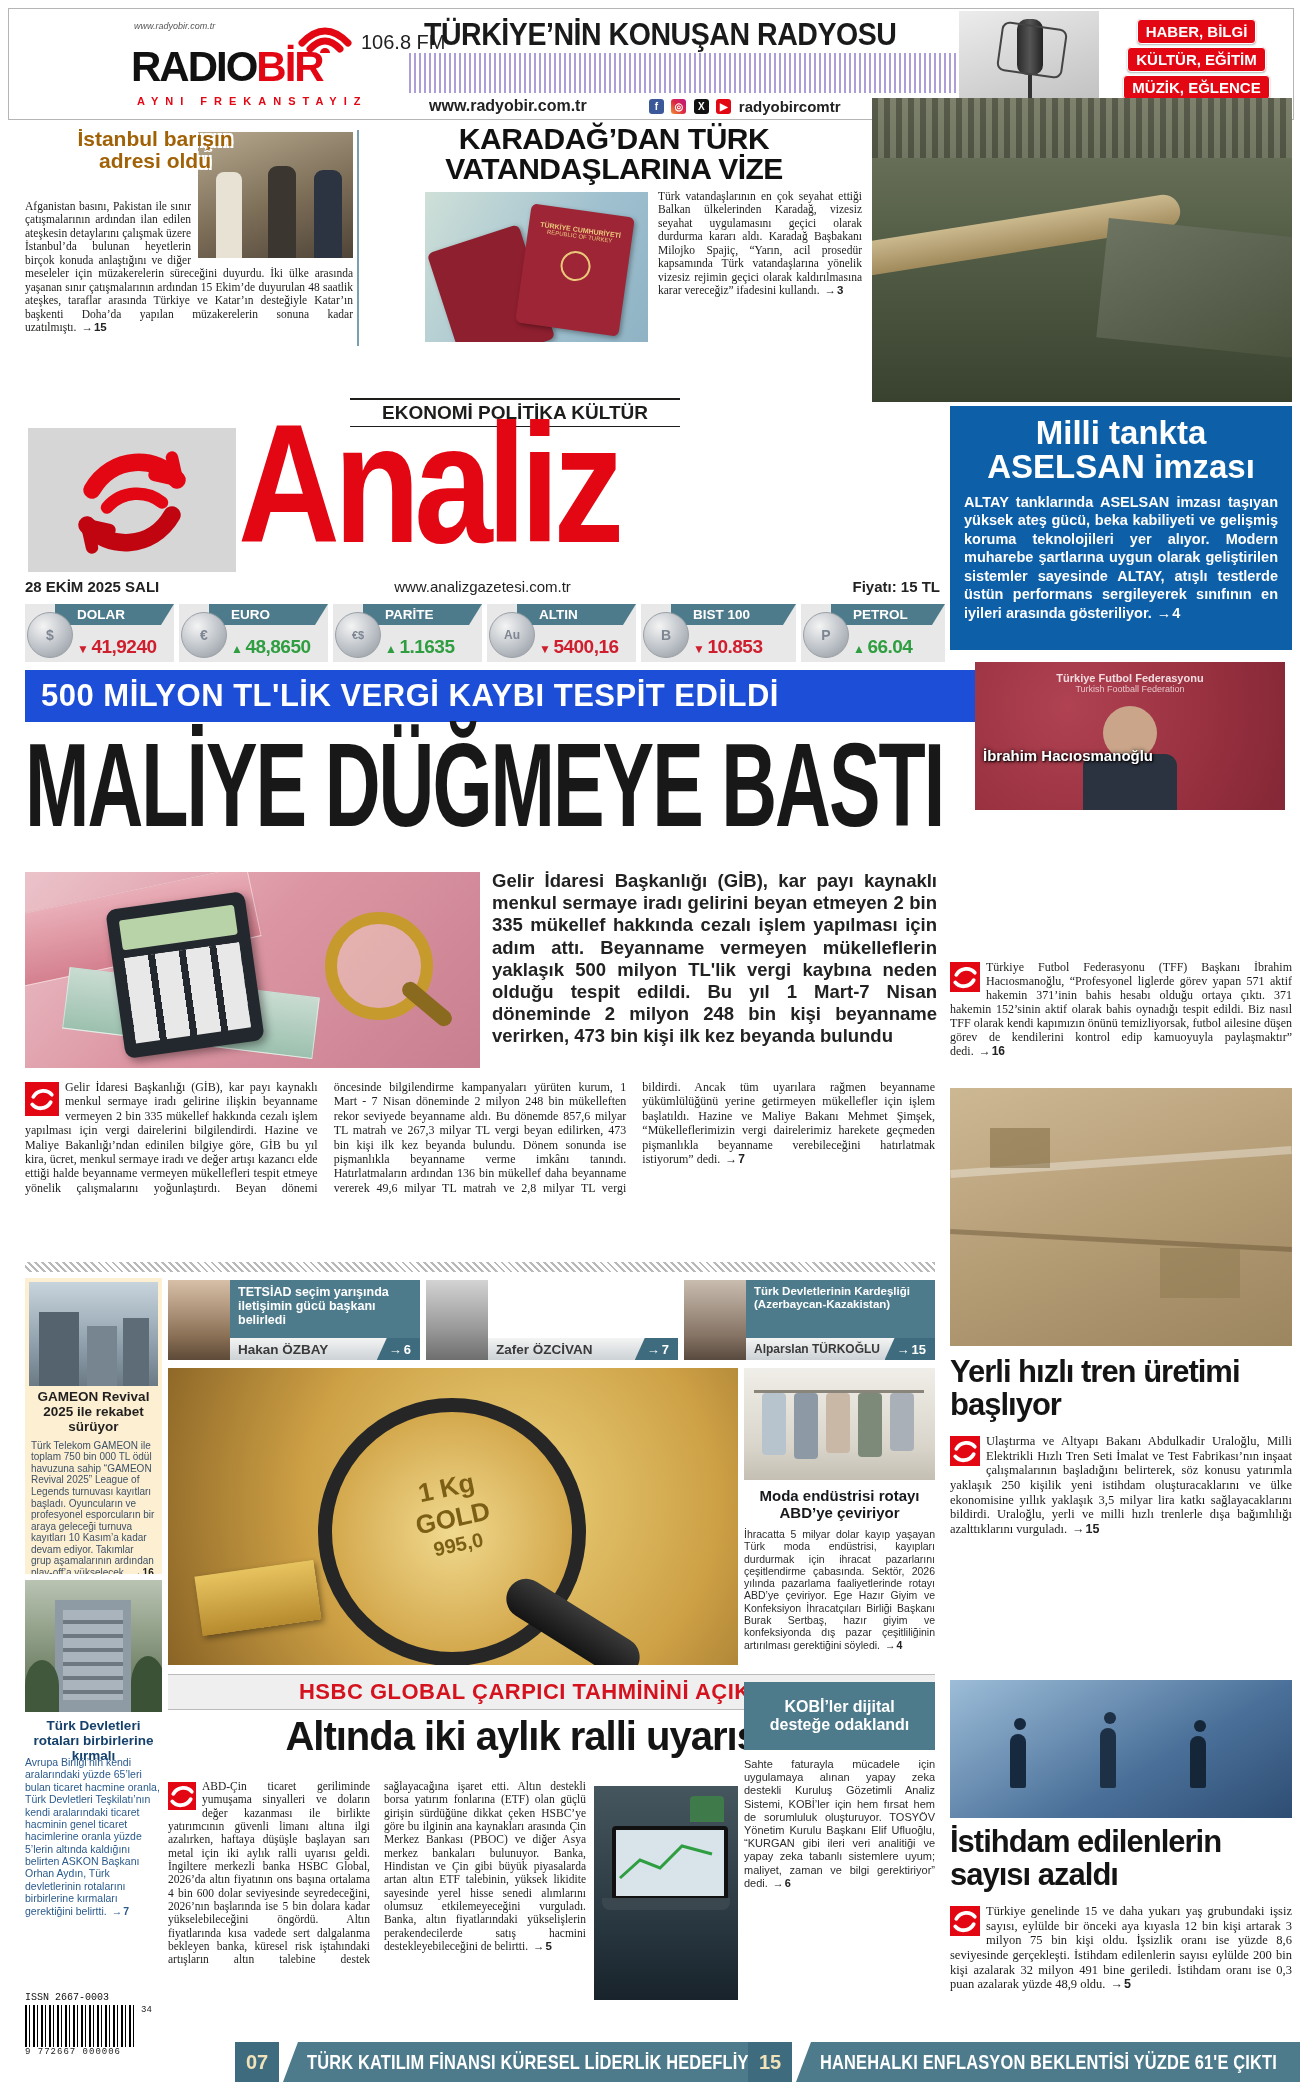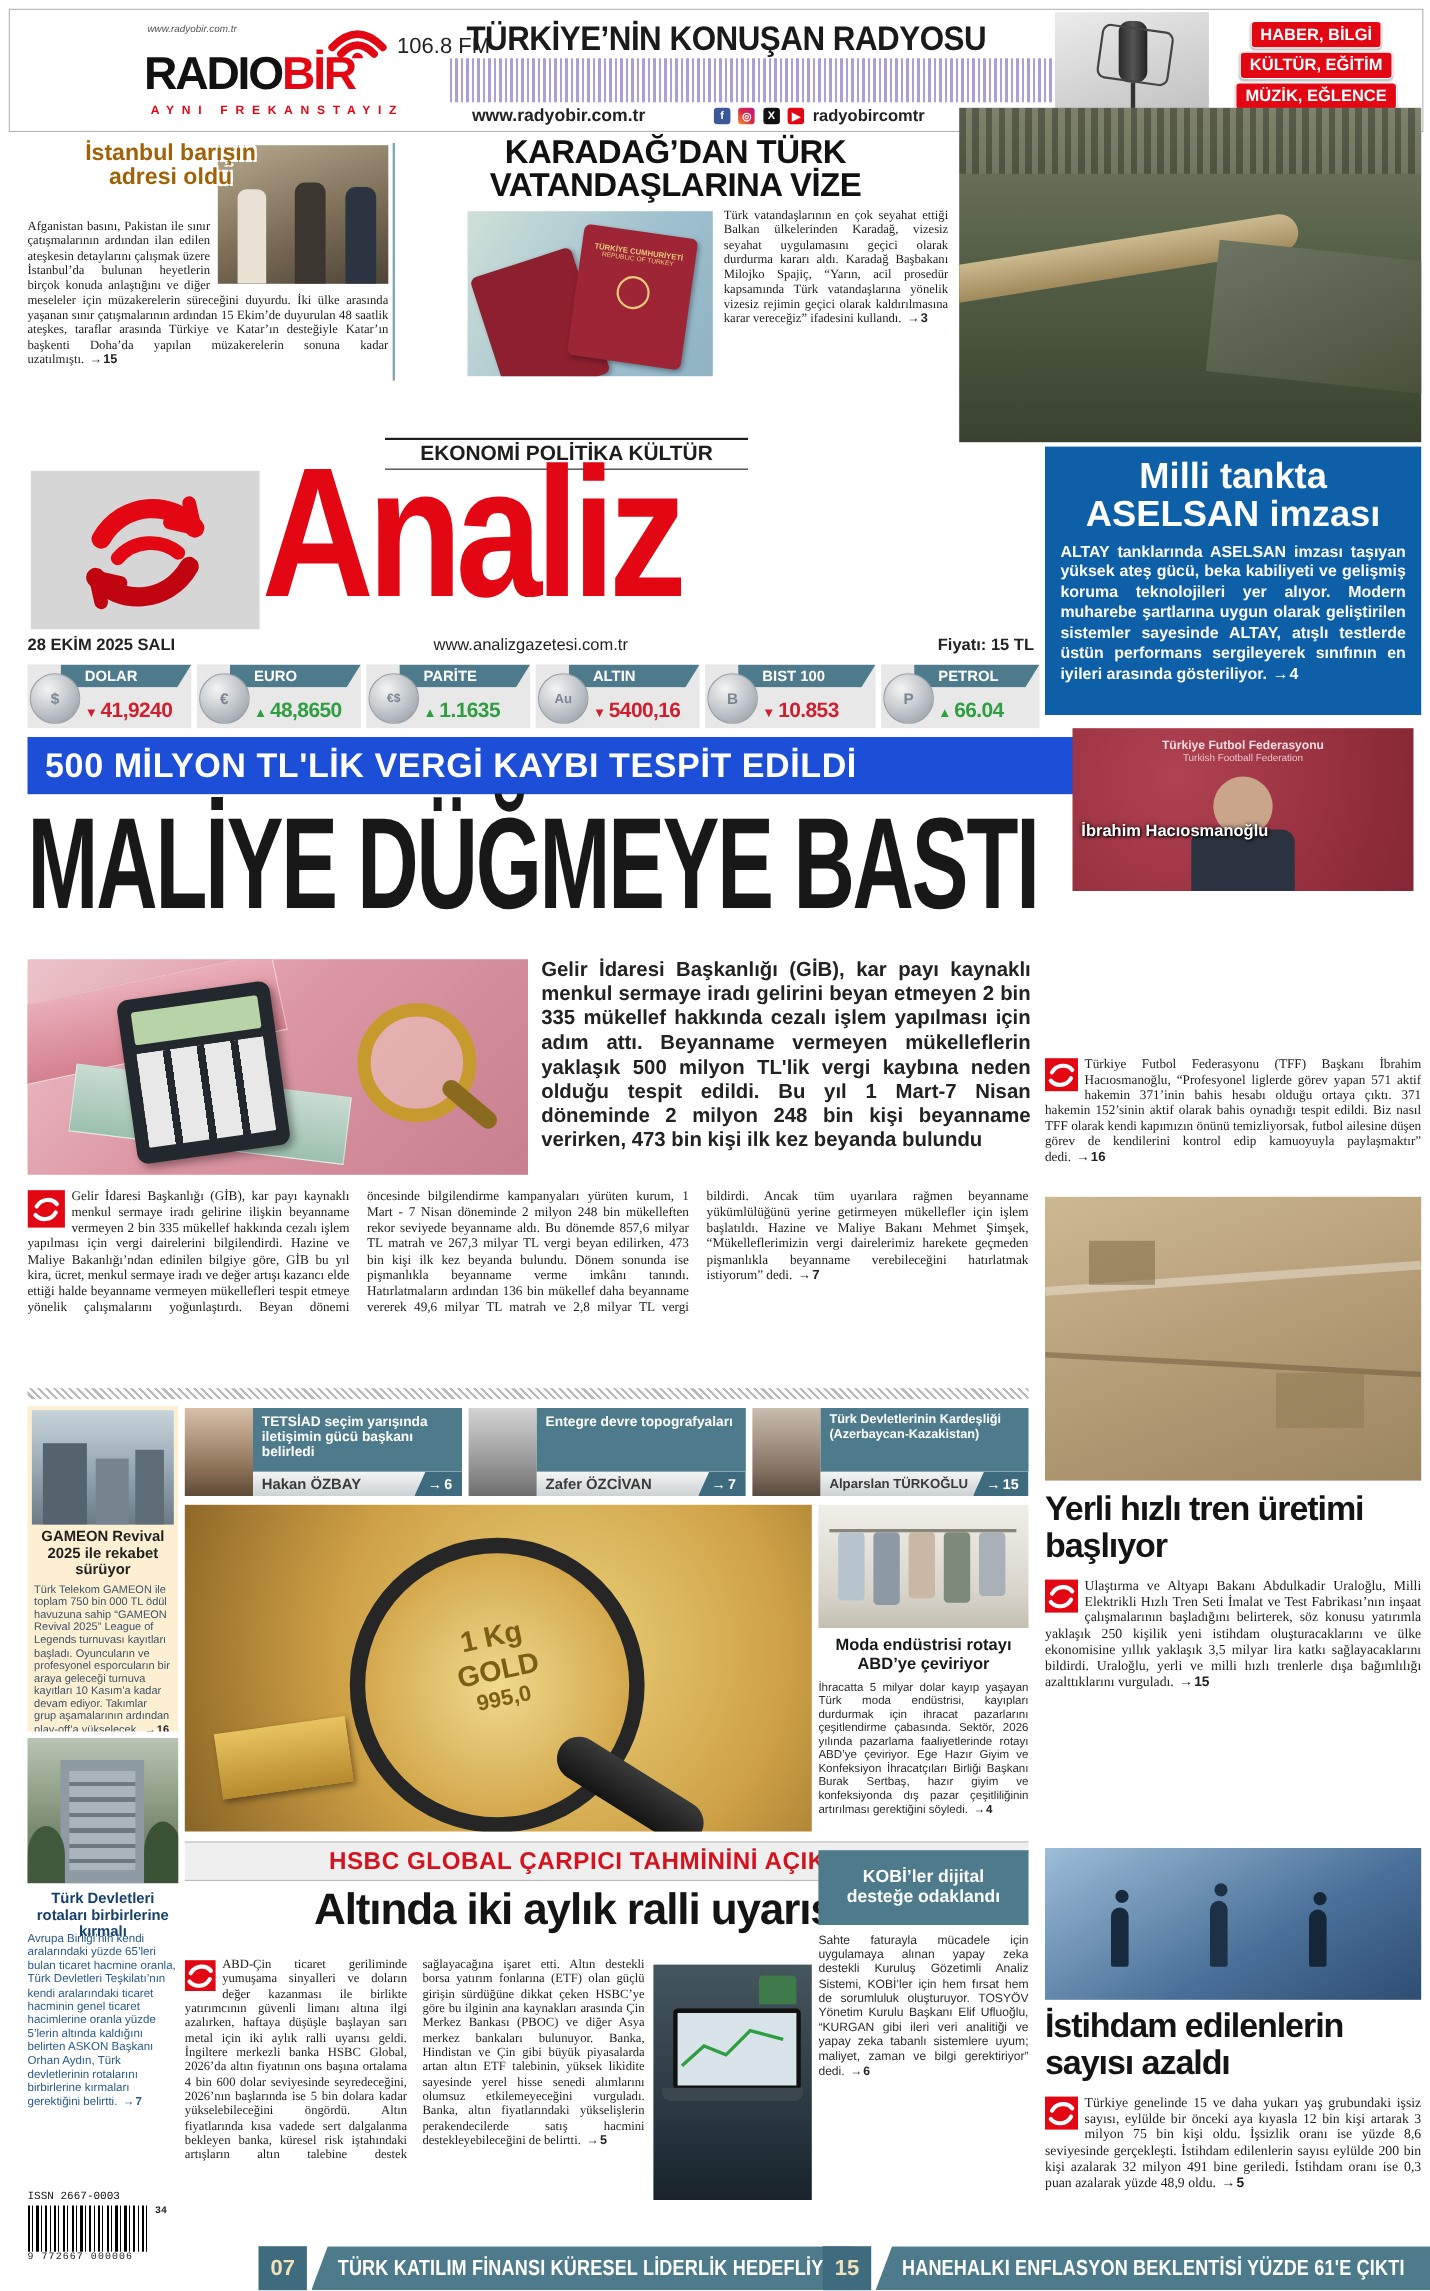--- a/index.html
+++ b/index.html
@@ -285,43 +285,40 @@
   </div>
   <div class="abs" style="left:25px;top:1718px;width:137px;font-weight:bold;font-size:13.5px;line-height:1.12;color:#14406b;text-align:center;">Türk Devletleri rotaları birbirlerine kırmalı</div>
   <p class="abs" style="left:25px;top:1756px;width:137px;height:230px;margin:0;font-size:10.5px;line-height:1.18;color:#2a5a8c;overflow:hidden;">
     <span>Avrupa Birliği’nin kendi aralarındaki yüzde 65’leri bulan ticaret hacmine oranla, Türk Devletleri Teşkilatı’nın kendi aralarındaki ticaret hacminin genel ticaret hacimlerine oranla yüzde 5’lerin altında kaldığını belirten ASKON Başkanı Orhan Aydın, Türk devletlerinin rotalarını birbirlerine kırmaları gerektiğini belirtti.</span><span class="pref" style="font-size:10.5px;color:#2a5a8c;"><span>7</span></span>
   </p>
 
   <div class="abs" style="left:25px;top:1992px;width:137px;">
     <div style="font-family:'Liberation Mono',monospace;font-size:10px;color:#111;">ISSN 2667-0003</div>
     <div style="display:flex;align-items:flex-start;gap:4px;margin-top:2px;">
       <div style="width:112px;height:42px;background:repeating-linear-gradient(90deg,#000 0 2px,#fff 2px 4px,#000 4px 5px,#fff 5px 8px);"></div>
-      <div style="font-family:'Liberation Mono',monospace;font-size:9px;font-weight:bold;">34</div>
+      <div style="font-family:'Liberation Mono',monospace;font-size:9px;">34</div>
     </div>
     <div style="font-family:'Liberation Mono',monospace;font-size:9px;letter-spacing:1px;">9 772667 000006</div>
   </div>
 
   <div class="abs" style="left:168px;top:1280px;width:767px;height:80px;">
     <div class="ccard" style="left:0;width:252px;">
       <div class="cphoto" style="background:linear-gradient(#d8c0a8,#8a7055 70%,#5d4a38);"></div>
       <div class="cbox">
           <div class="ctitle">TETSİAD seçim yarışında iletişimin gücü başkanı belirledi</div>
         </div>
       <div class="cband">
         <span class="cname">Hakan ÖZBAY</span>
         <span class="cchip">
             <span>6</span>
           </span>
       </div>
     </div>
     <div class="ccard" style="left:258px;width:252px;">
       <div class="cphoto" style="background:linear-gradient(#d3d3d3,#9a9a9a 60%,#6e6e6e);"></div>
-      <div class="cbox">
-          <div class="ctitle">Entegre devre topografyaları</div>
-        </div>
       <div class="cband">
         <span class="cname">Zafer ÖZCİVAN</span>
         <span class="cchip">
             <span>7</span>
           </span>
       </div>
     </div>
     <div class="ccard" style="left:516px;width:251px;">
       <div class="cphoto" style="background:linear-gradient(#c9bdb0,#857364 70%,#584a3e);"></div>
       <div class="cbox">

